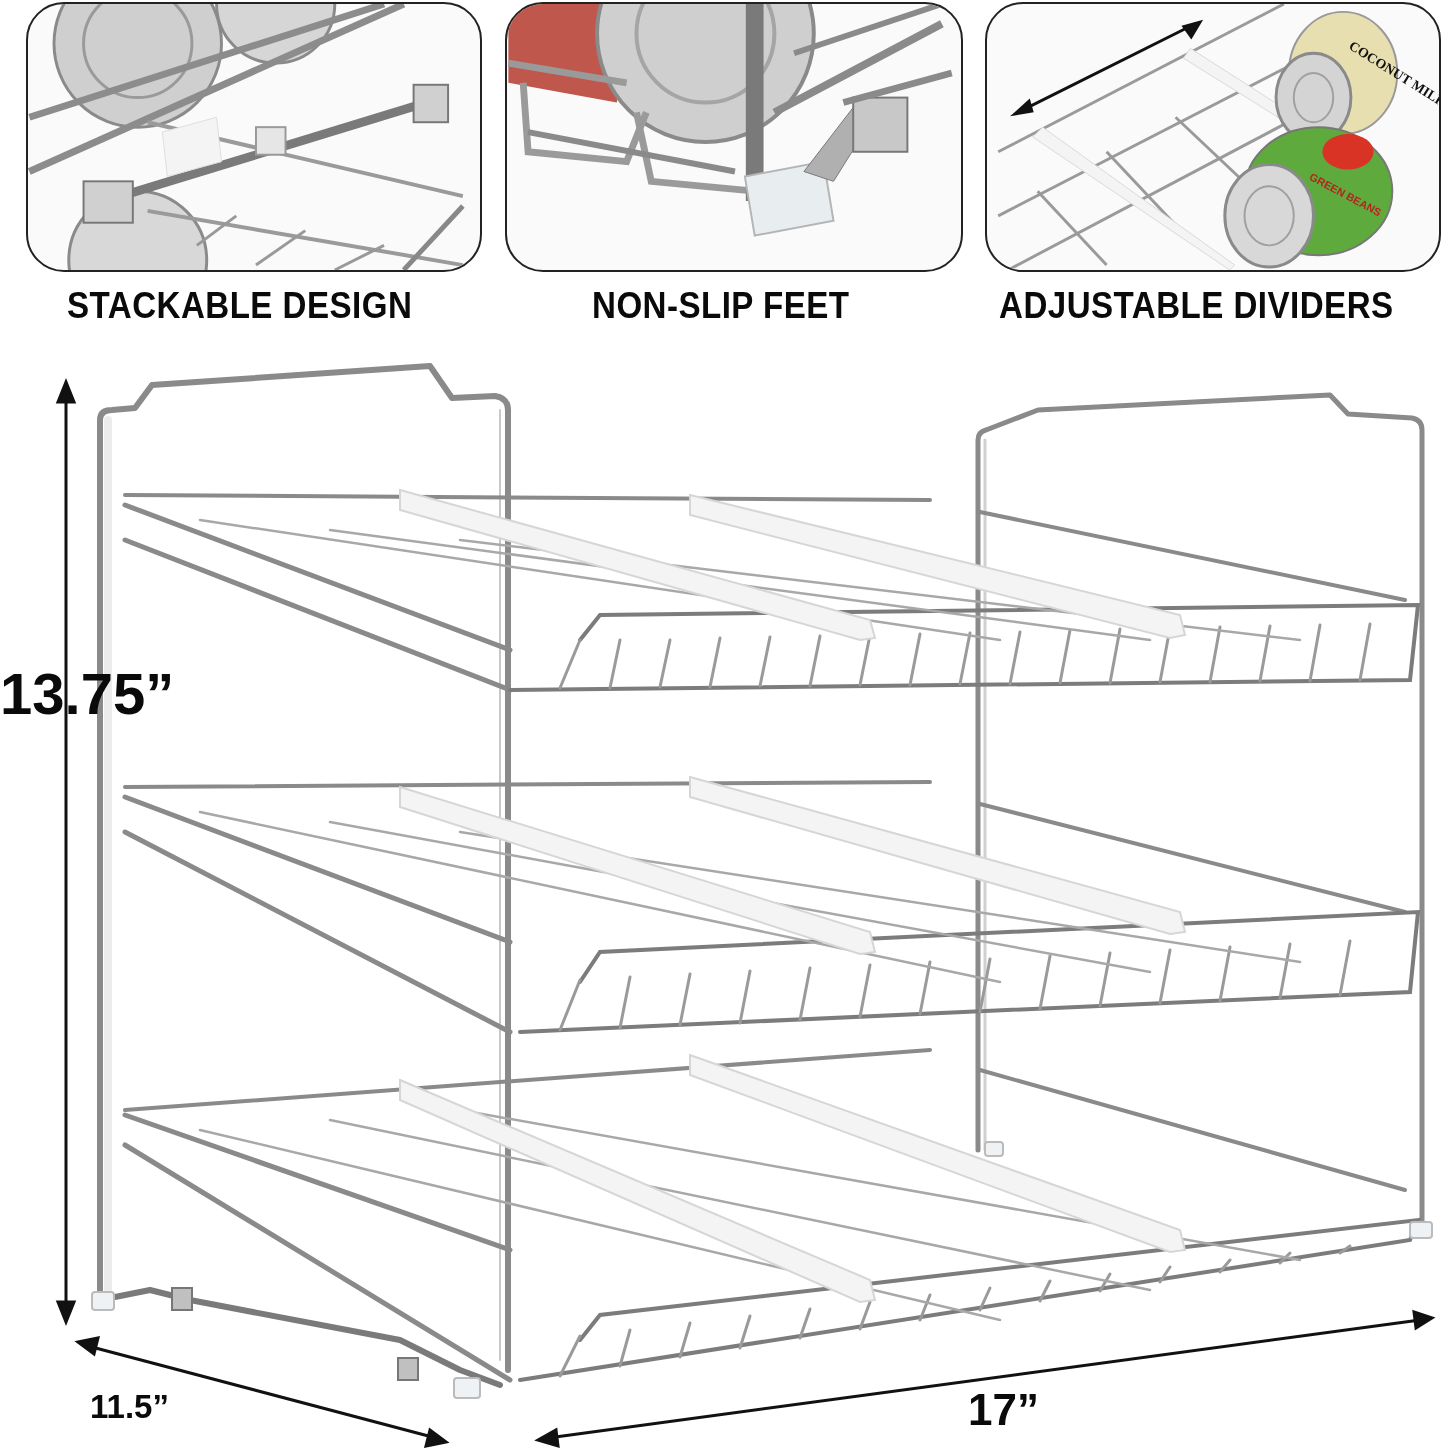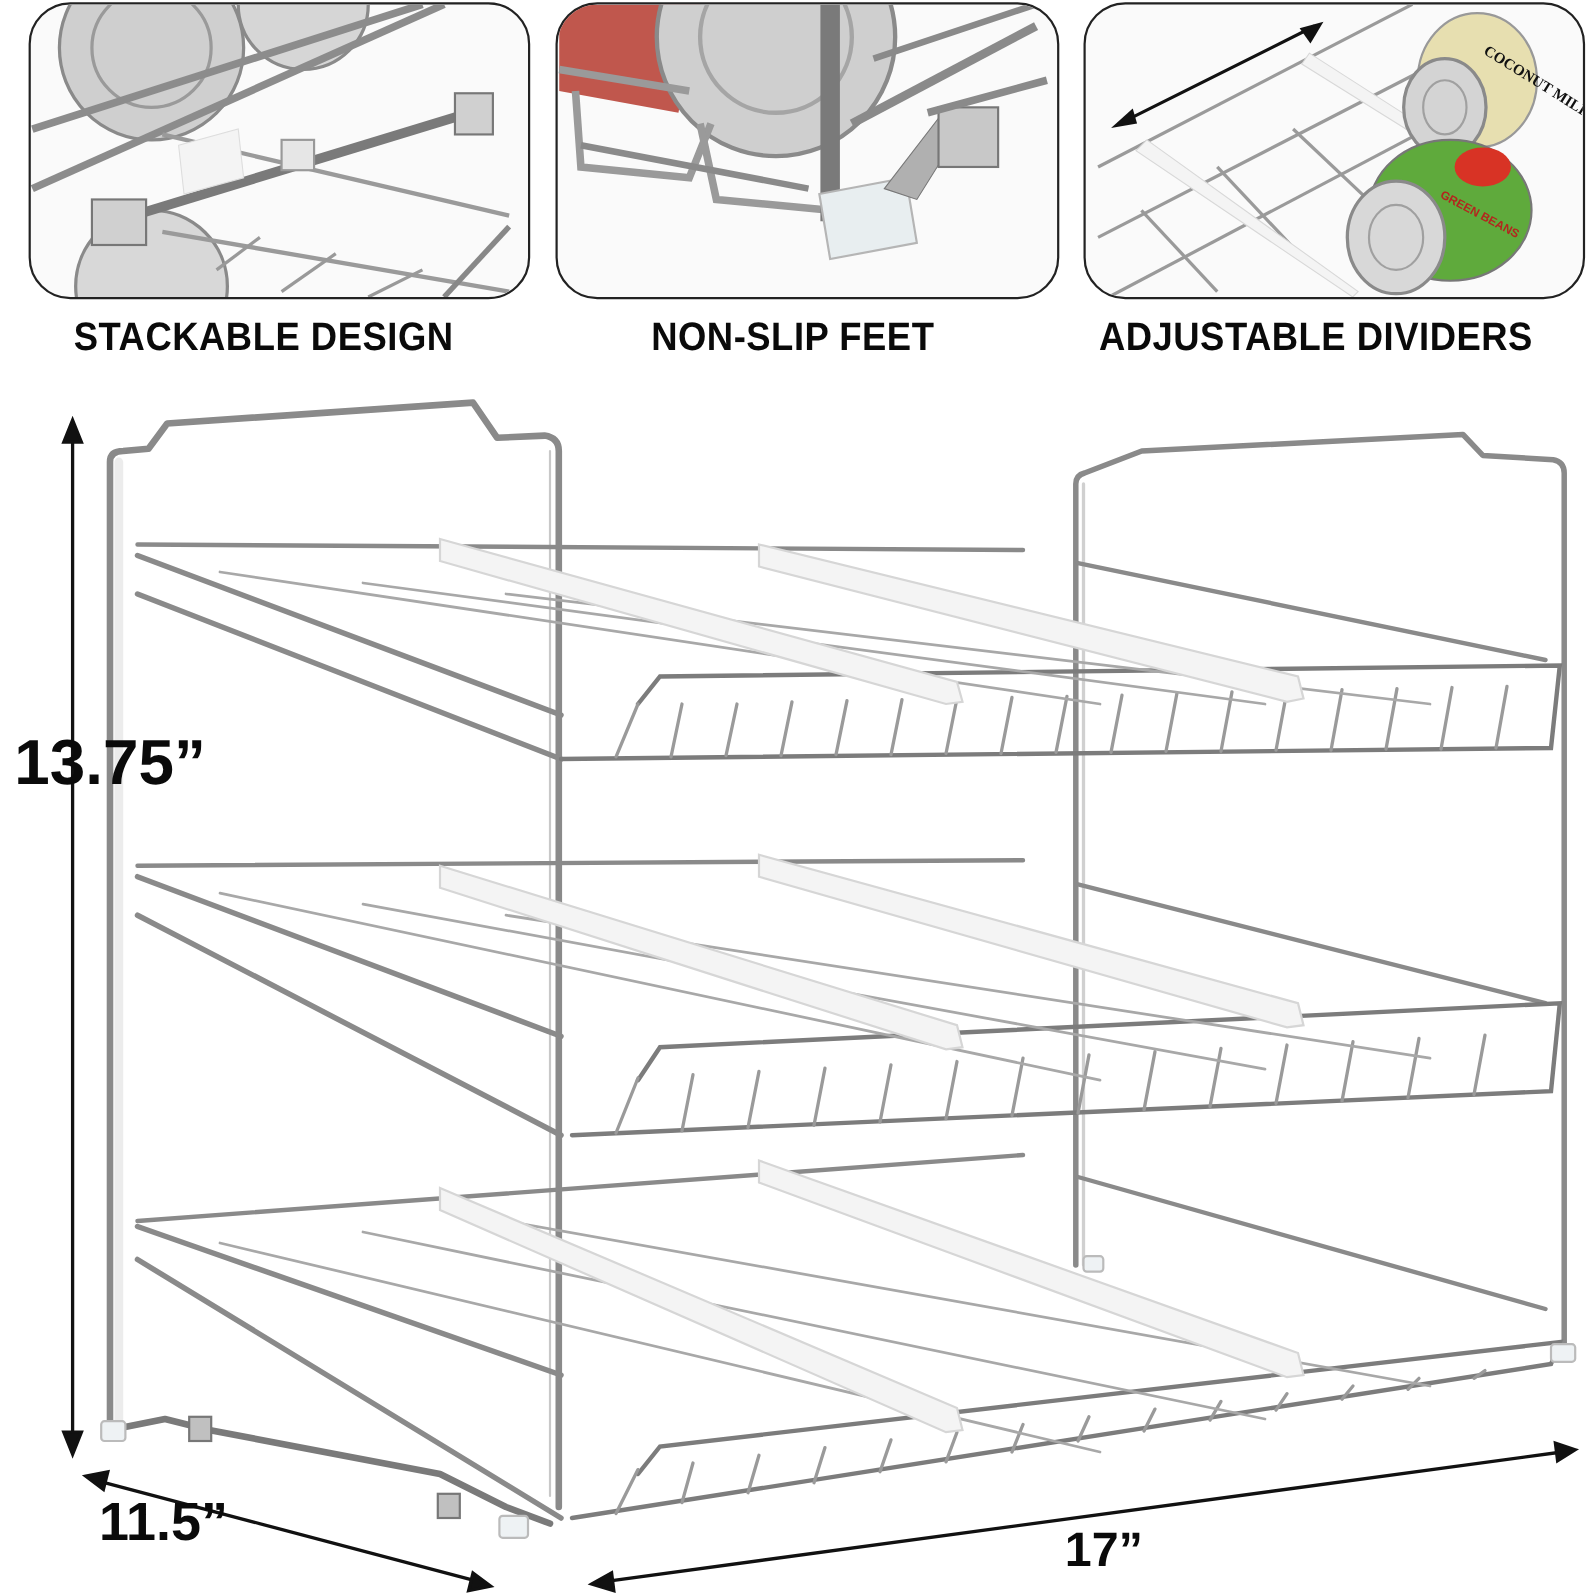--- a/index.html
+++ b/index.html
@@ -5,22 +5,22 @@
   html, body { margin: 0; padding: 0; background: #ffffff; }
   body { width: 1445px; height: 1450px; position: relative; overflow: hidden;
          font-family: "Liberation Sans", "DejaVu Sans", sans-serif; }
   .inset { position: absolute; top: 2px; height: 270px; border: 2px solid #222; border-radius: 38px;
            overflow: hidden; background: #fafafa; box-sizing: border-box; }
   .inset svg { width: 100%; height: 100%; display: block; }
   .feature-label { position: absolute; top: 285px; font-weight: bold; font-size: 36px;
                    color: #0a0a0a; letter-spacing: 0.5px; white-space: nowrap;
                    transform: scaleX(0.92); transform-origin: left top; }
   .dim-label { position: absolute; font-weight: bold; color: #0a0a0a; white-space: nowrap; }
-  #dim-height { left: 0; top: 660px; font-size: 58px; margin-left: 13px; }
-  #dim-depth { left: 90px; top: 1356px; font-size: 49px; }
+  #dim-height { left: 0; top: 660px; font-size: 58px; }
+  #dim-depth { left: 90px; top: 1388px; font-size: 33px; }
   #dim-width { left: 968px; top: 1385px; font-size: 44px; }
   .main-svg { position: absolute; left: 0; top: 340px; }
 </style>
 </head>
 <body>
 
 <div class="inset" style="left:26px; width:456px;">
   <svg viewBox="0 0 456 270">
     <circle cx="110" cy="40" r="85" fill="#cfcfcf" stroke="#8a8a8a" stroke-width="3"></circle>
     <circle cx="110" cy="40" r="55" fill="none" stroke="#9a9a9a" stroke-width="3"></circle>

